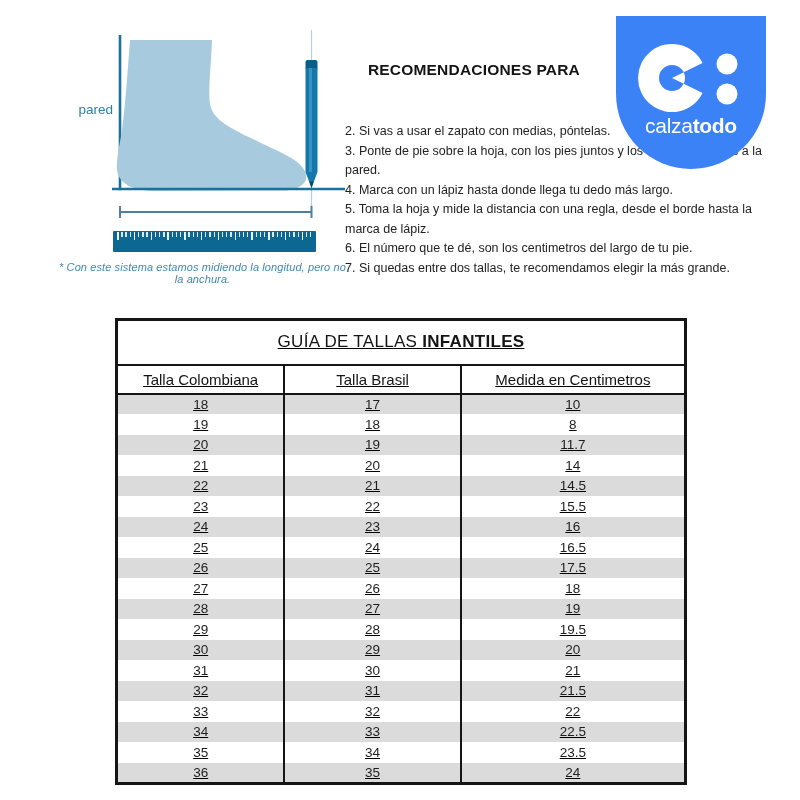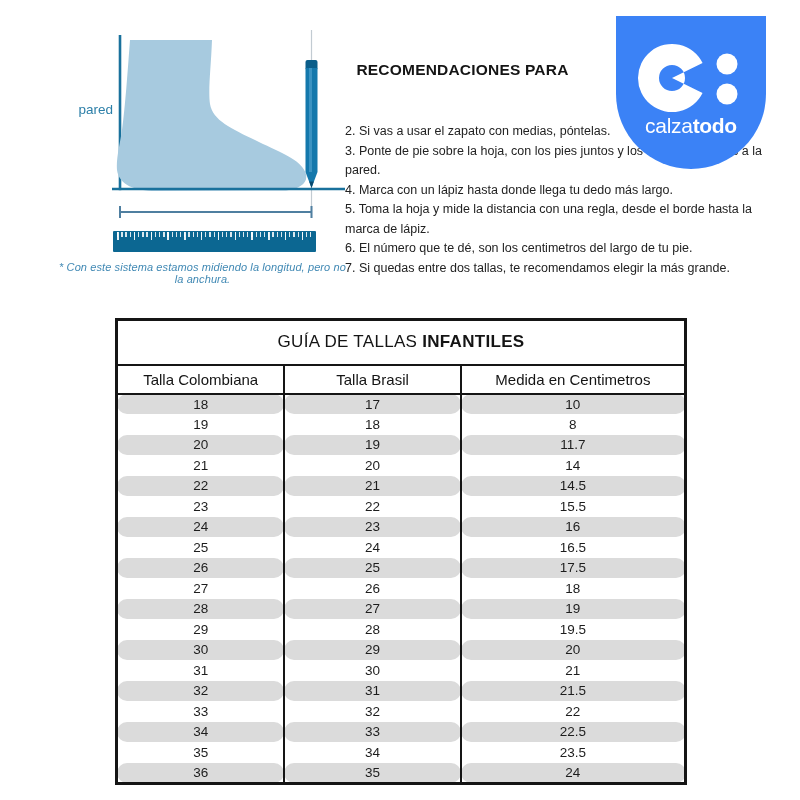--- a/index.html
+++ b/index.html
@@ -31,21 +31,21 @@
     position:absolute; top:1px; left:4px; right:4px; height:8px;
     background:repeating-linear-gradient(90deg, rgba(255,255,255,.9) 0 1.5px, transparent 1.5px 16.8px);
   }
   .footnote {
     position:absolute; left:55px; top:261px; width:295px; text-align:center;
     color:#4189B4; font-size:11px; font-style:italic; letter-spacing:.1px;
   }
 
   
   .reco-title {
-    position:absolute; left:345px; top:60px; width:235px; text-align:center;
+    position:absolute; left:345px; top:60px; width:235px; text-align:right;
     font-size:15.5px; font-weight:700; color:#141414; line-height:1.3; letter-spacing:.2px;
   }
   .reco-title span { display:block; }
   .reco-list {
     position:absolute; left:345px; top:122px; width:430px;
     font-size:12.5px; color:#222; line-height:19.5px;
   }
 
   
   .logo-badge {
@@ -57,35 +57,36 @@
     position:absolute; left:0; top:98px; width:100%; text-align:center;
     color:#fff; font-size:21px; letter-spacing:-.3px;
   }
   .logo-word .bold { font-weight:700; }
 
   
   table.size-table {
     position:absolute; left:115px; top:318px; width:572px;
     border-collapse:collapse; table-layout:fixed;
     border:3px solid #151515;
+    text-decoration:underline;
   }
   .size-table th, .size-table td { text-align:center; vertical-align:middle; }
   .title-row th {
     height:45px; font-size:17px; font-weight:400; color:#141414;
     border-bottom:2.5px solid #151515; letter-spacing:.3px;
   }
   .title-row .bold { font-weight:700; }
   .header-row th {
     height:29px; font-size:15px; font-weight:400; color:#141414;
     border-bottom:2.5px solid #151515;
     border-radius:8px;
   }
   .header-row th:not(:last-child) { border-right:2.5px solid #151515; }
   .size-table tbody td {
-    height:20.5px; font-size:13.5px; color:#1d1d1d; padding:0;border-radius:10px;
+    height:20.5px; font-size:13.5px; color:#1d1d1d; padding:0;
   }
   .size-table tbody td:not(:last-child) { border-right:2.5px solid #151515; }
   .size-table tbody tr.odd td {
     background:#DBDBDB; border-top:1.5px solid #fff; border-bottom:1.5px solid #fff;
   }
 </style>
 </head>
 <body>
 
 <div class="page">

